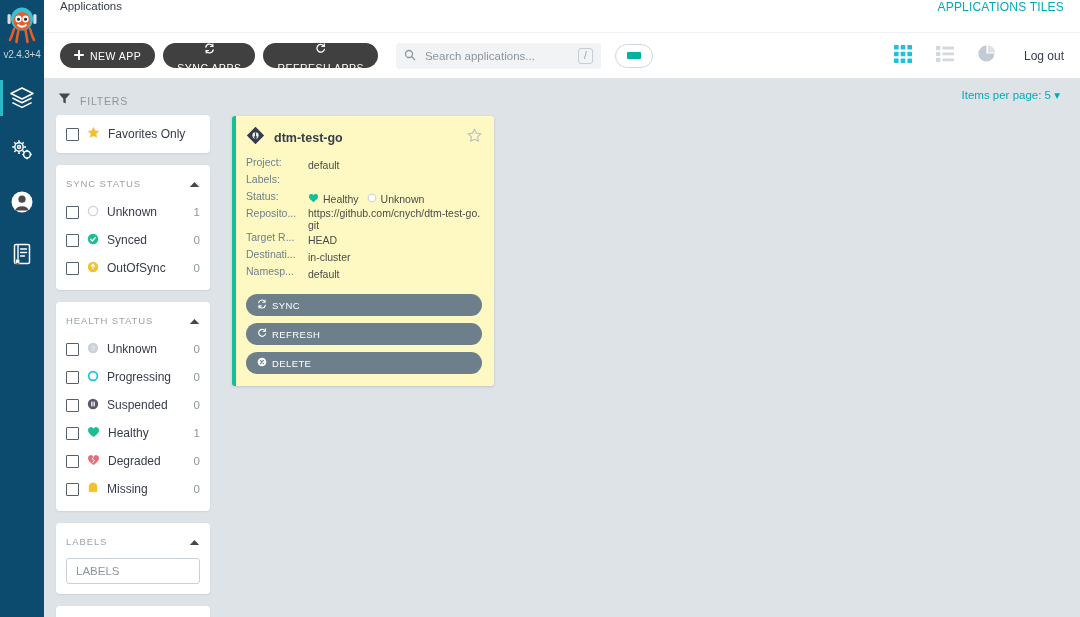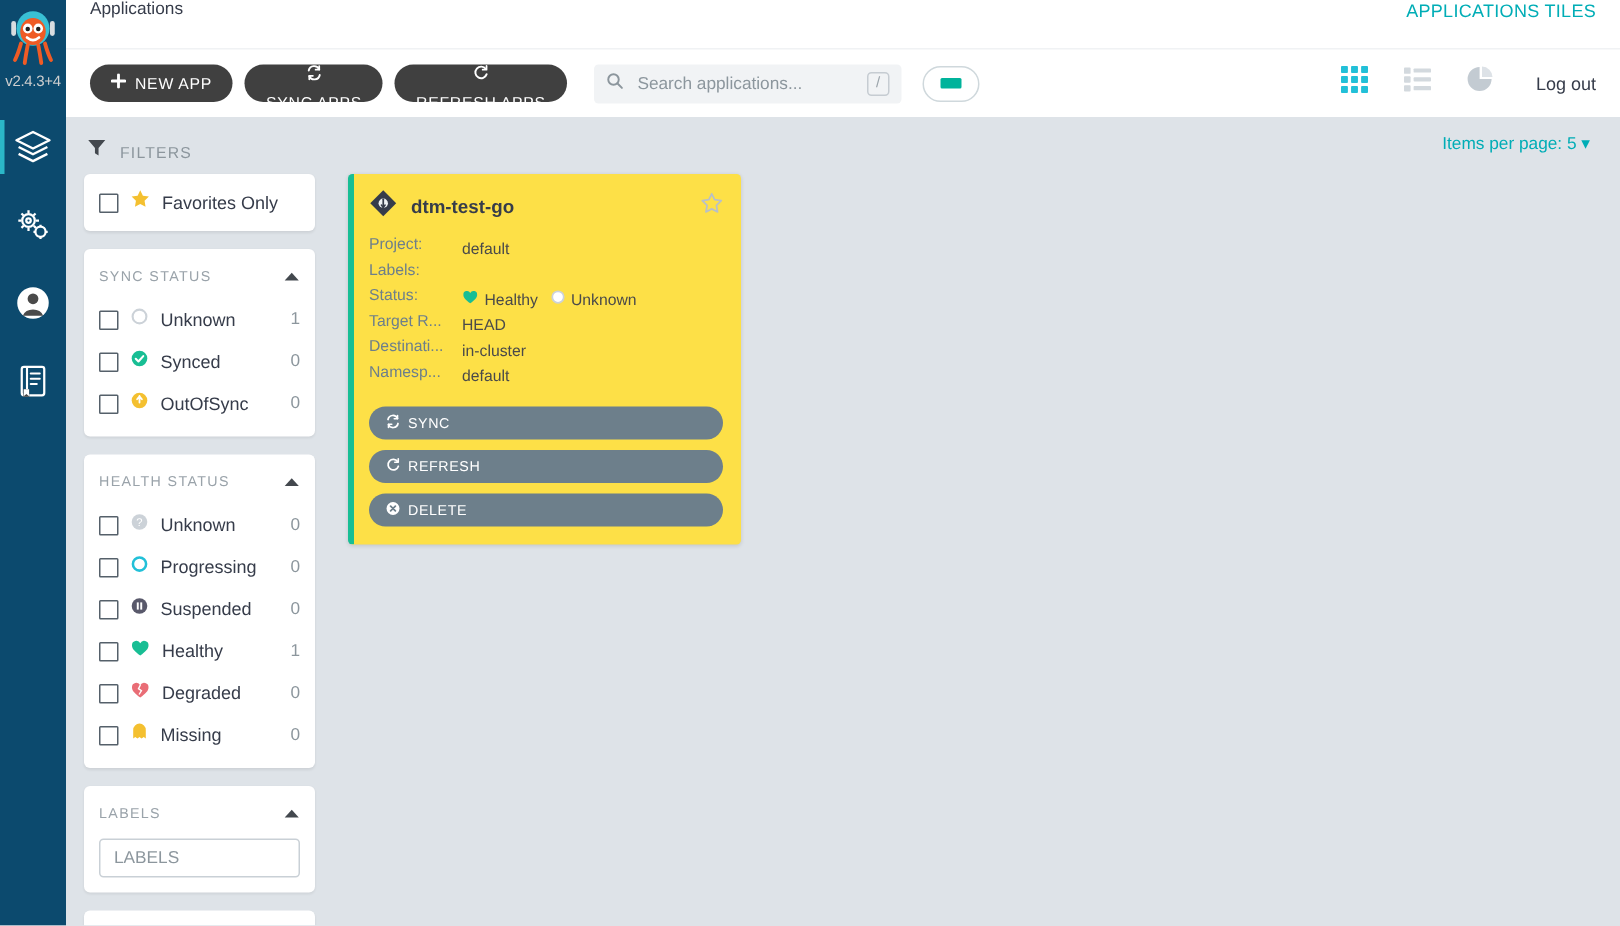--- a/index.html
+++ b/index.html
@@ -137,21 +137,21 @@
 
   
   .main { flex: 1; min-width: 0; padding: 0 16px; position: relative; }
   .perpage {
     text-align: right; font-size: 11.5px; color: #00adb6;
     padding: 10px 4px 0 0; cursor: pointer;
   }
   .cards { padding-top: 14px; display: flex; flex-wrap: wrap; gap: 16px; }
 
   .card {
-    width: 262px; background: #fde047; border-radius: 3px;
+    width: 262px; background: #fef9c3; border-radius: 3px;
     box-shadow: 0 1px 3px rgba(0,0,0,.13);
     border-left: 4px solid #18be94;
     padding: 10px 12px 12px 10px; position: relative;
   }
   .card-head { display: flex; align-items: center; gap: 9px; margin-bottom: 7px; }
   .card-title { font-size: 12.5px; font-weight: bold; color: #363c4a; flex: 1; }
   .star { cursor: pointer; }
   .row { display: flex; min-height: 17px; font-size: 10.5px; }
   .row .k { width: 62px; color: #6d7f8b; flex: 0 0 62px; }
   .row .v { color: #4a4a4a; display: flex; align-items: center; gap: 4px; }
@@ -551,20 +551,24 @@
                   <span class="ico">
                     <svg width="10" height="10" viewBox="0 0 12 12">
                         <circle cx="6" cy="6" r="4.6" fill="#fff" stroke="#ccd2d8" stroke-width="1.4"></circle>
                       </svg>
                   </span>
                   <span class="sp-txt">Unknown</span>
                 </span>
               </span>
             </div>
 
+            <div class="row">
+              <span class="k">Reposito...</span>
+              <span class="v wrap">https://github.com/cnych/dtm-test-go.git</span>
+            </div>
             <div class="row">
               <span class="k">Target R...</span>
               <span class="v">HEAD</span>
             </div>
             <div class="row">
               <span class="k">Destinati...</span>
               <span class="v">in-cluster</span>
             </div>
             <div class="row">
               <span class="k">Namesp...</span>

